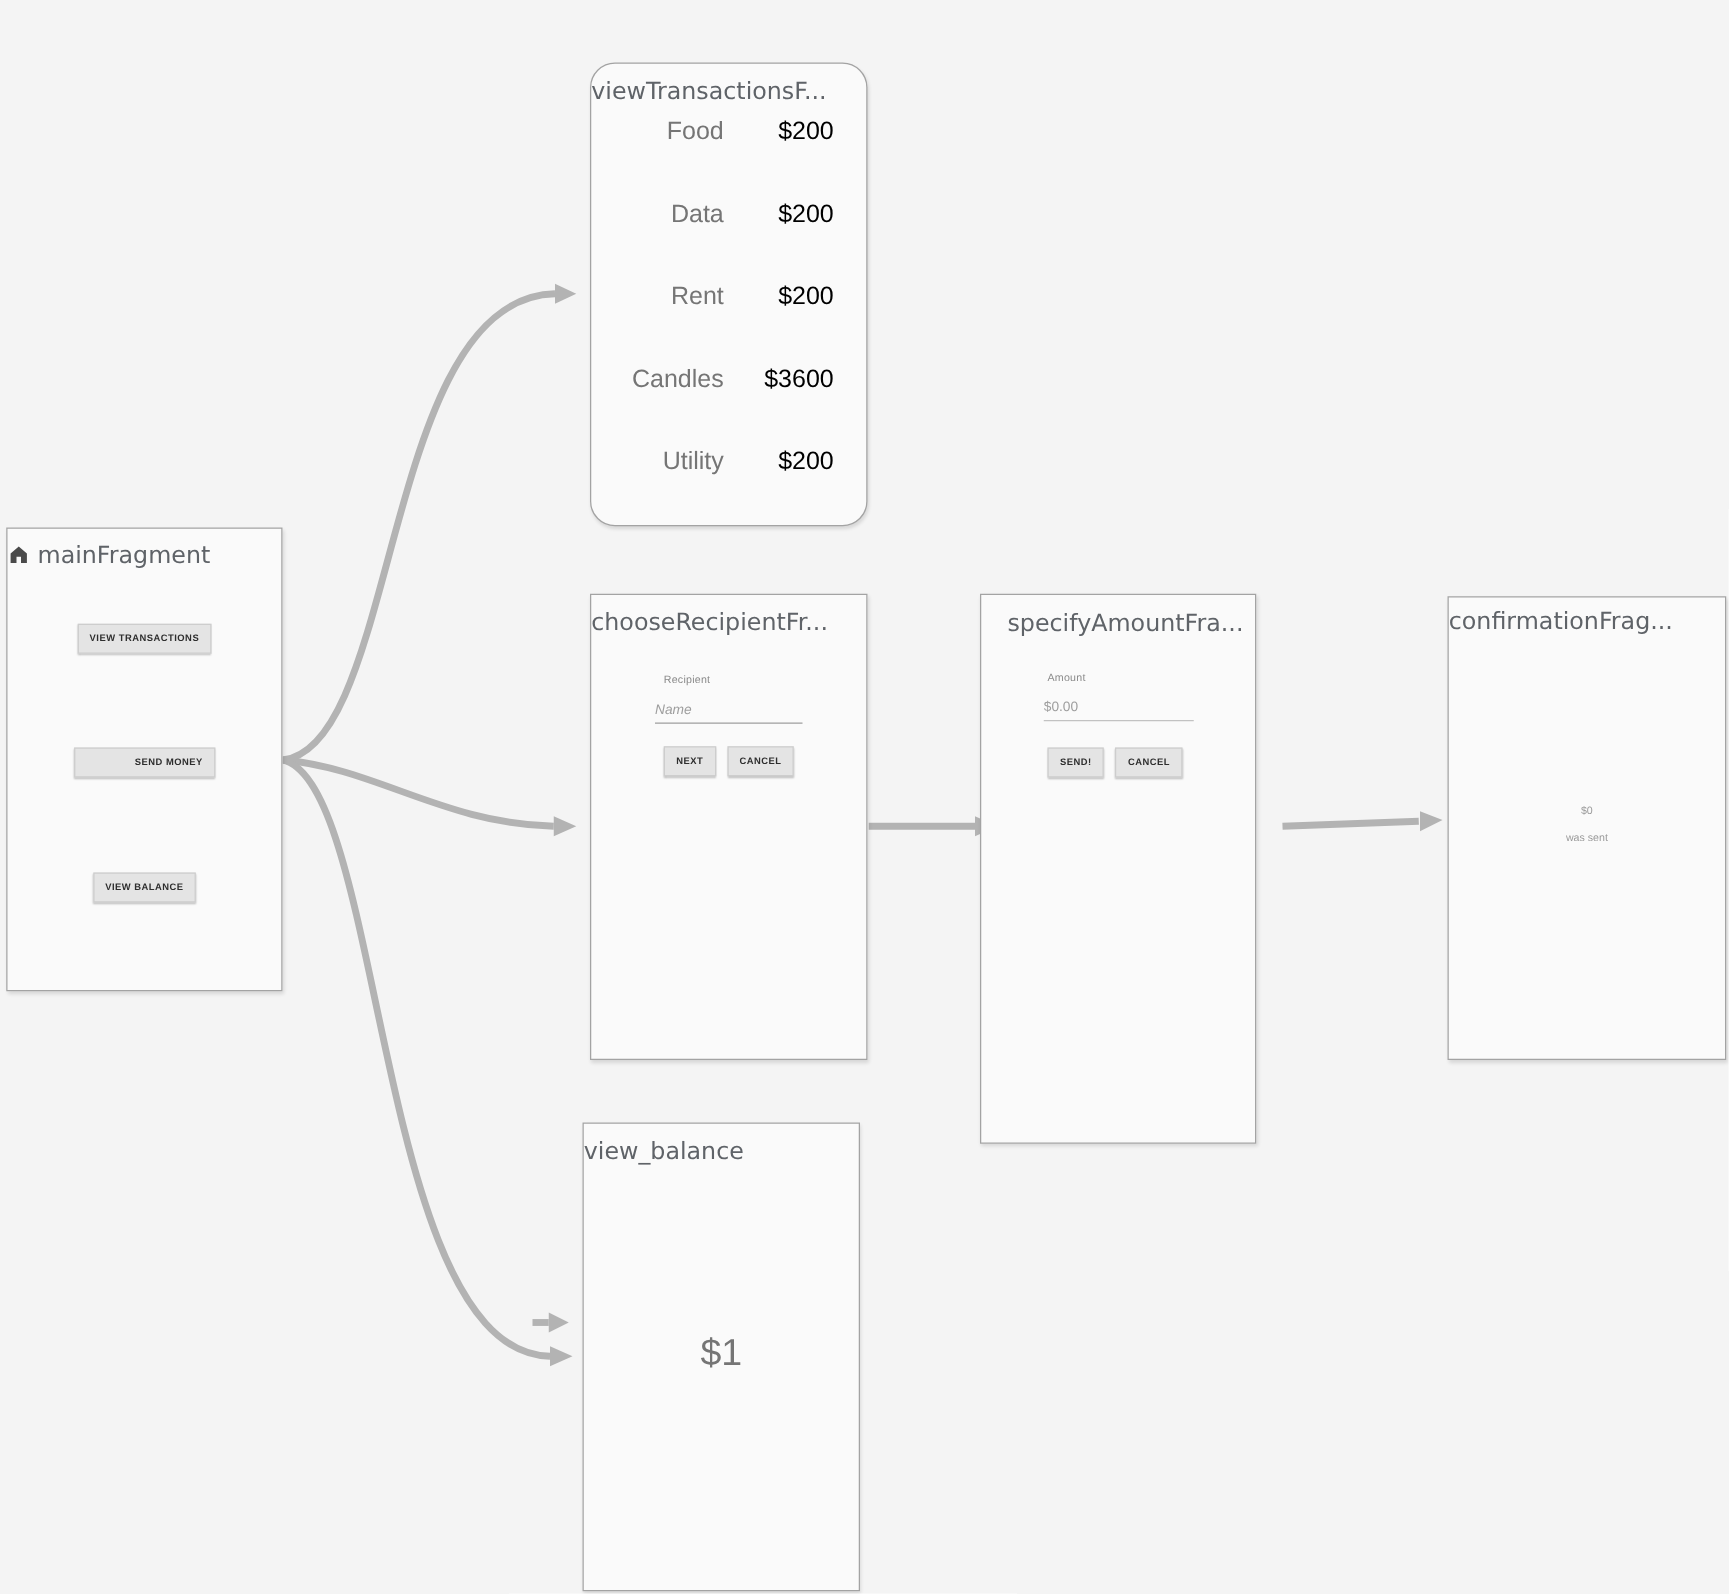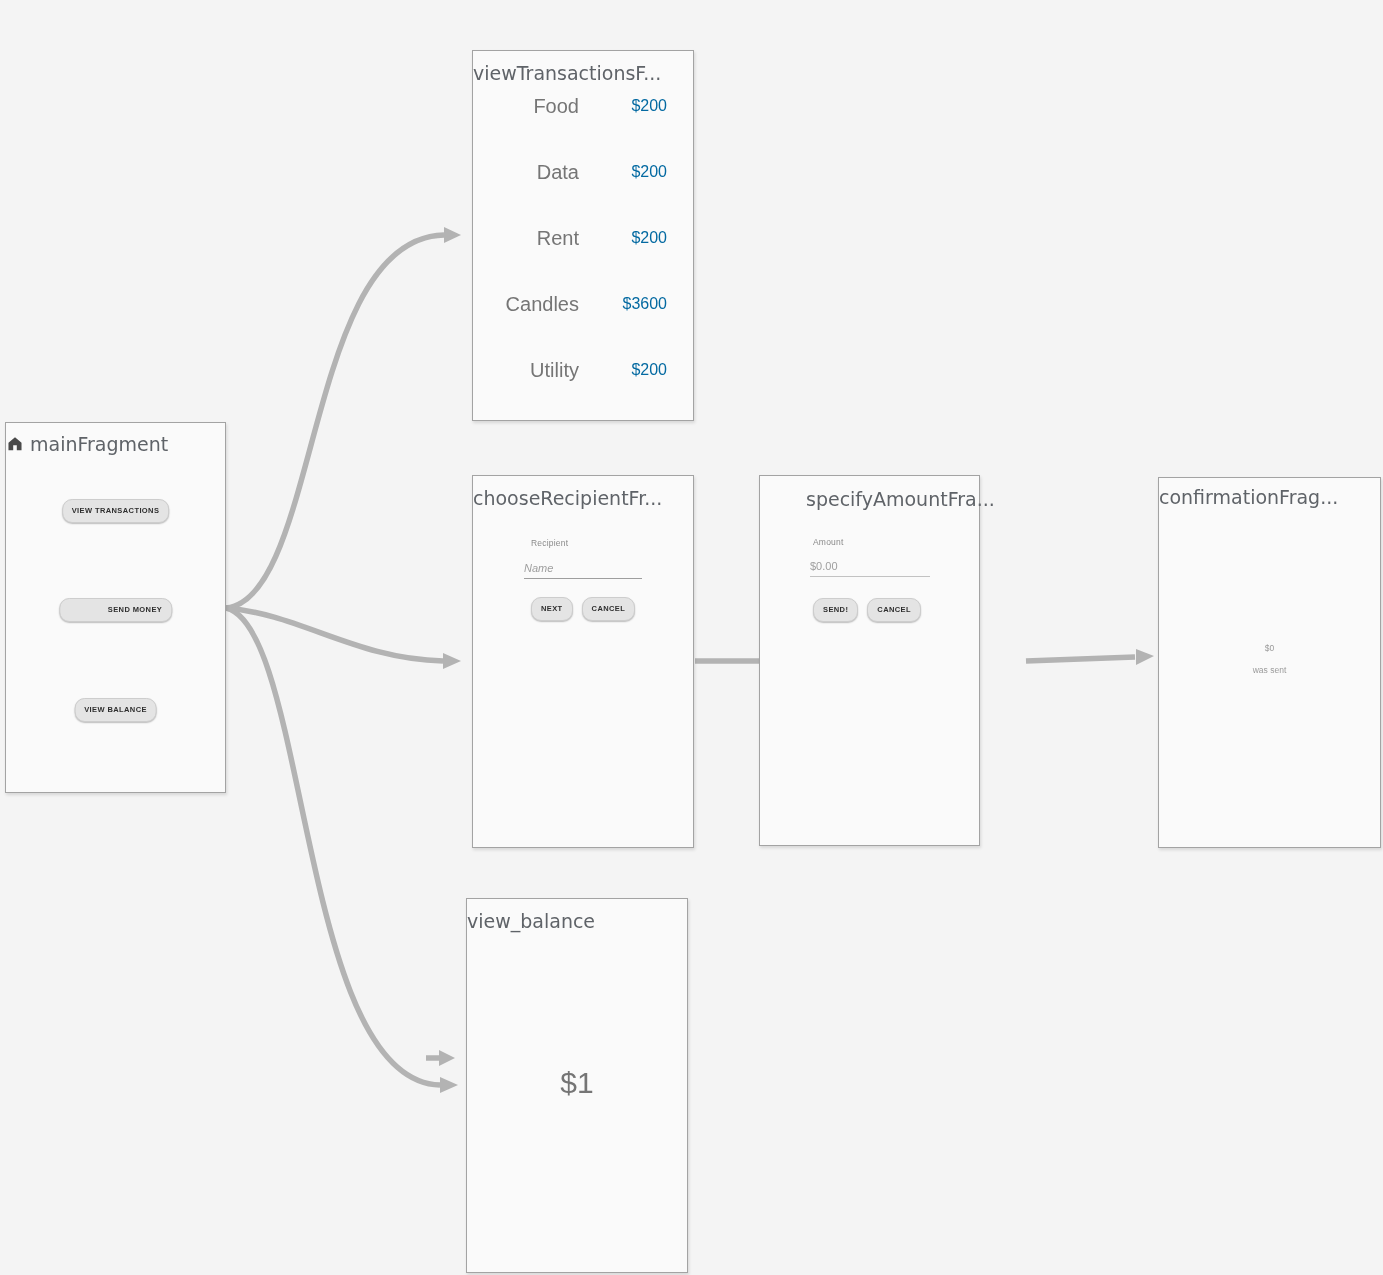--- a/index.html
+++ b/index.html
@@ -20,35 +20,35 @@
   
   .card{
     position:absolute;z-index:2;background:#fafafa;
     border:1.5px solid #a3a3a3;box-sizing:border-box;
     box-shadow:1px 2px 3px rgba(0,0,0,0.12);
   }
 
   
   .abtn{
     position:absolute;transform:translateX(-50%);
-    background:#e4e4e4;border:1px solid #cdcdcd;border-radius:10px;
+    background:#e4e4e4;border:1px solid #cdcdcd;border-radius:0;
     box-shadow:0 1px 1.5px rgba(0,0,0,0.25);
     font-size:7.5px;font-weight:bold;letter-spacing:0.4px;color:#2e2e2e;
     padding:7px 9px;white-space:nowrap;line-height:1;
   }
   .abtn-inline{
     position:static;transform:none;display:inline-block;
   }
 
   
   .t-row{position:relative;height:66px;}
   .t-label{position:absolute;right:114px;top:50%;transform:translateY(-50%);
     font-size:20px;color:#757575;}
   .t-value{position:absolute;right:26px;top:50%;transform:translateY(-50%);
-    font-size:16px;color:#0369a1;}
+    font-size:20px;color:#000000;}
   #vt-rows{position:absolute;left:0;right:0;top:22px;}
 
   
   .form-label{font-size:8.5px;color:#8a8a8a;letter-spacing:0.2px;}
   .hint-input{
     display:block;background:transparent;border:none;outline:none;
     border-bottom:1px solid #9e9e9e;padding:0 0 4px 0;margin:0;
     font-family:"Liberation Sans",sans-serif;font-size:11px;color:#616161;
   }
   .hint-input::placeholder{color:#9e9e9e;opacity:1;}
@@ -98,21 +98,21 @@
   </div>
   <div class="card" style="left:5px;top:422px;width:221px;height:371px;">
     <button class="abtn" style="left:50%;top:76px;">VIEW TRANSACTIONS</button>
     <button class="abtn" style="left:50%;top:175px;padding-left:48px;">SEND MONEY</button>
     <button class="abtn" style="left:50%;top:275px;">VIEW BALANCE</button>
   </div>
 
   <div class="frag-title" style="left:473px;top:14px;">
     <span>viewTransactionsF...</span>
   </div>
-  <div class="card" style="left:472px;top:50px;width:222px;height:371px;">
+  <div class="card" style="left:472px;top:50px;width:222px;height:371px;border-radius:20px;">
     <div id="vt-rows">
       <div class="t-row">
         <span class="t-label">Food</span>
         <span class="t-value">$200</span>
       </div>
       <div class="t-row">
         <span class="t-label">Data</span>
         <span class="t-value">$200</span>
       </div>
       <div class="t-row">
@@ -138,21 +138,21 @@
     <input class="hint-input" style="position: absolute; left: 51px; top: 86px; width: 118px; font-style: italic;" placeholder="Name">
     <div class="btn-row" style="left:58px;top:121px;">
       <button class="abtn abtn-inline">NEXT</button>
       <button class="abtn abtn-inline">CANCEL</button>
     </div>
   </div>
 
   <div class="frag-title" style="left:806px;top:440px;">
     <span>specifyAmountFra...</span>
   </div>
-  <div class="card" style="left:759px;top:475px;width:221px;height:371px;">
+  <div class="card" style="left:784px;top:475px;width:221px;height:440px;">
     <div style="position:absolute;left:53px;top:61px;" class="form-label">Amount</div>
     <input class="hint-input" style="position: absolute; left: 50px; top: 84px; width: 120px; border-bottom-color: rgb(194, 194, 194);" placeholder="$0.00">
     <div class="btn-row" style="left:53px;top:122px;">
       <button class="abtn abtn-inline">SEND!</button>
       <button class="abtn abtn-inline">CANCEL</button>
     </div>
   </div>
 
   <div class="frag-title" style="left:1159px;top:438px;">
     <span>confirmationFrag...</span>

